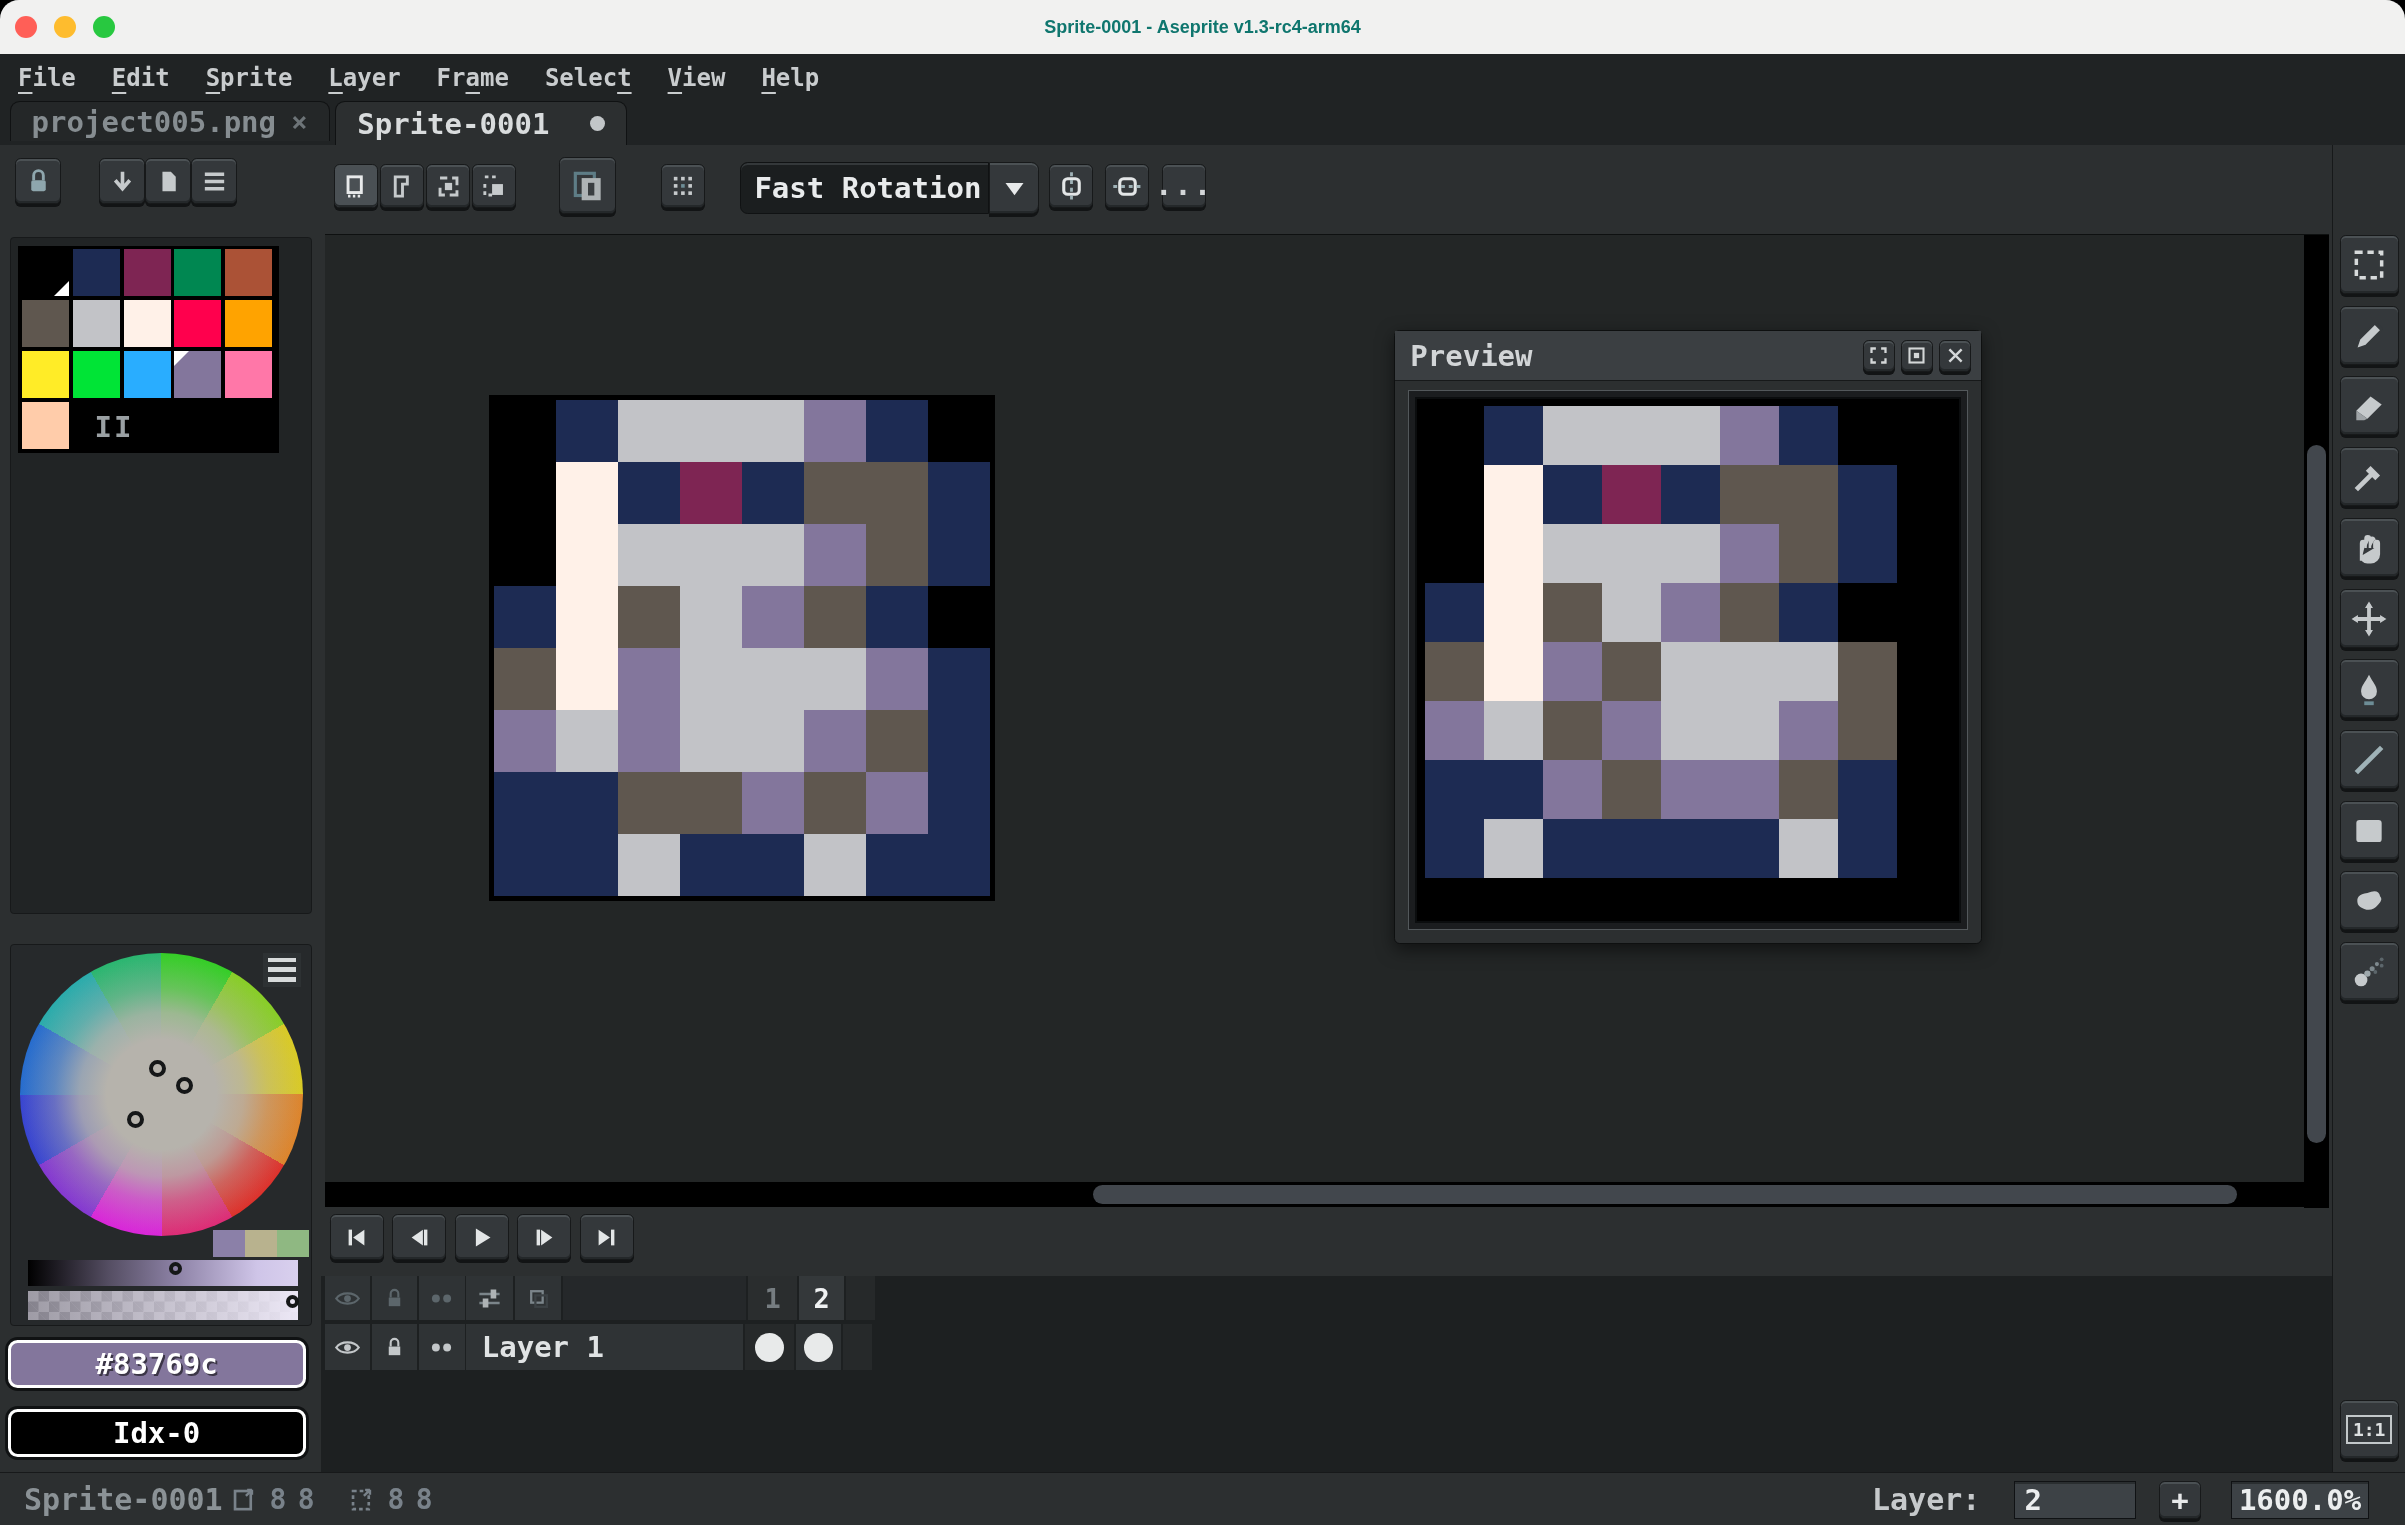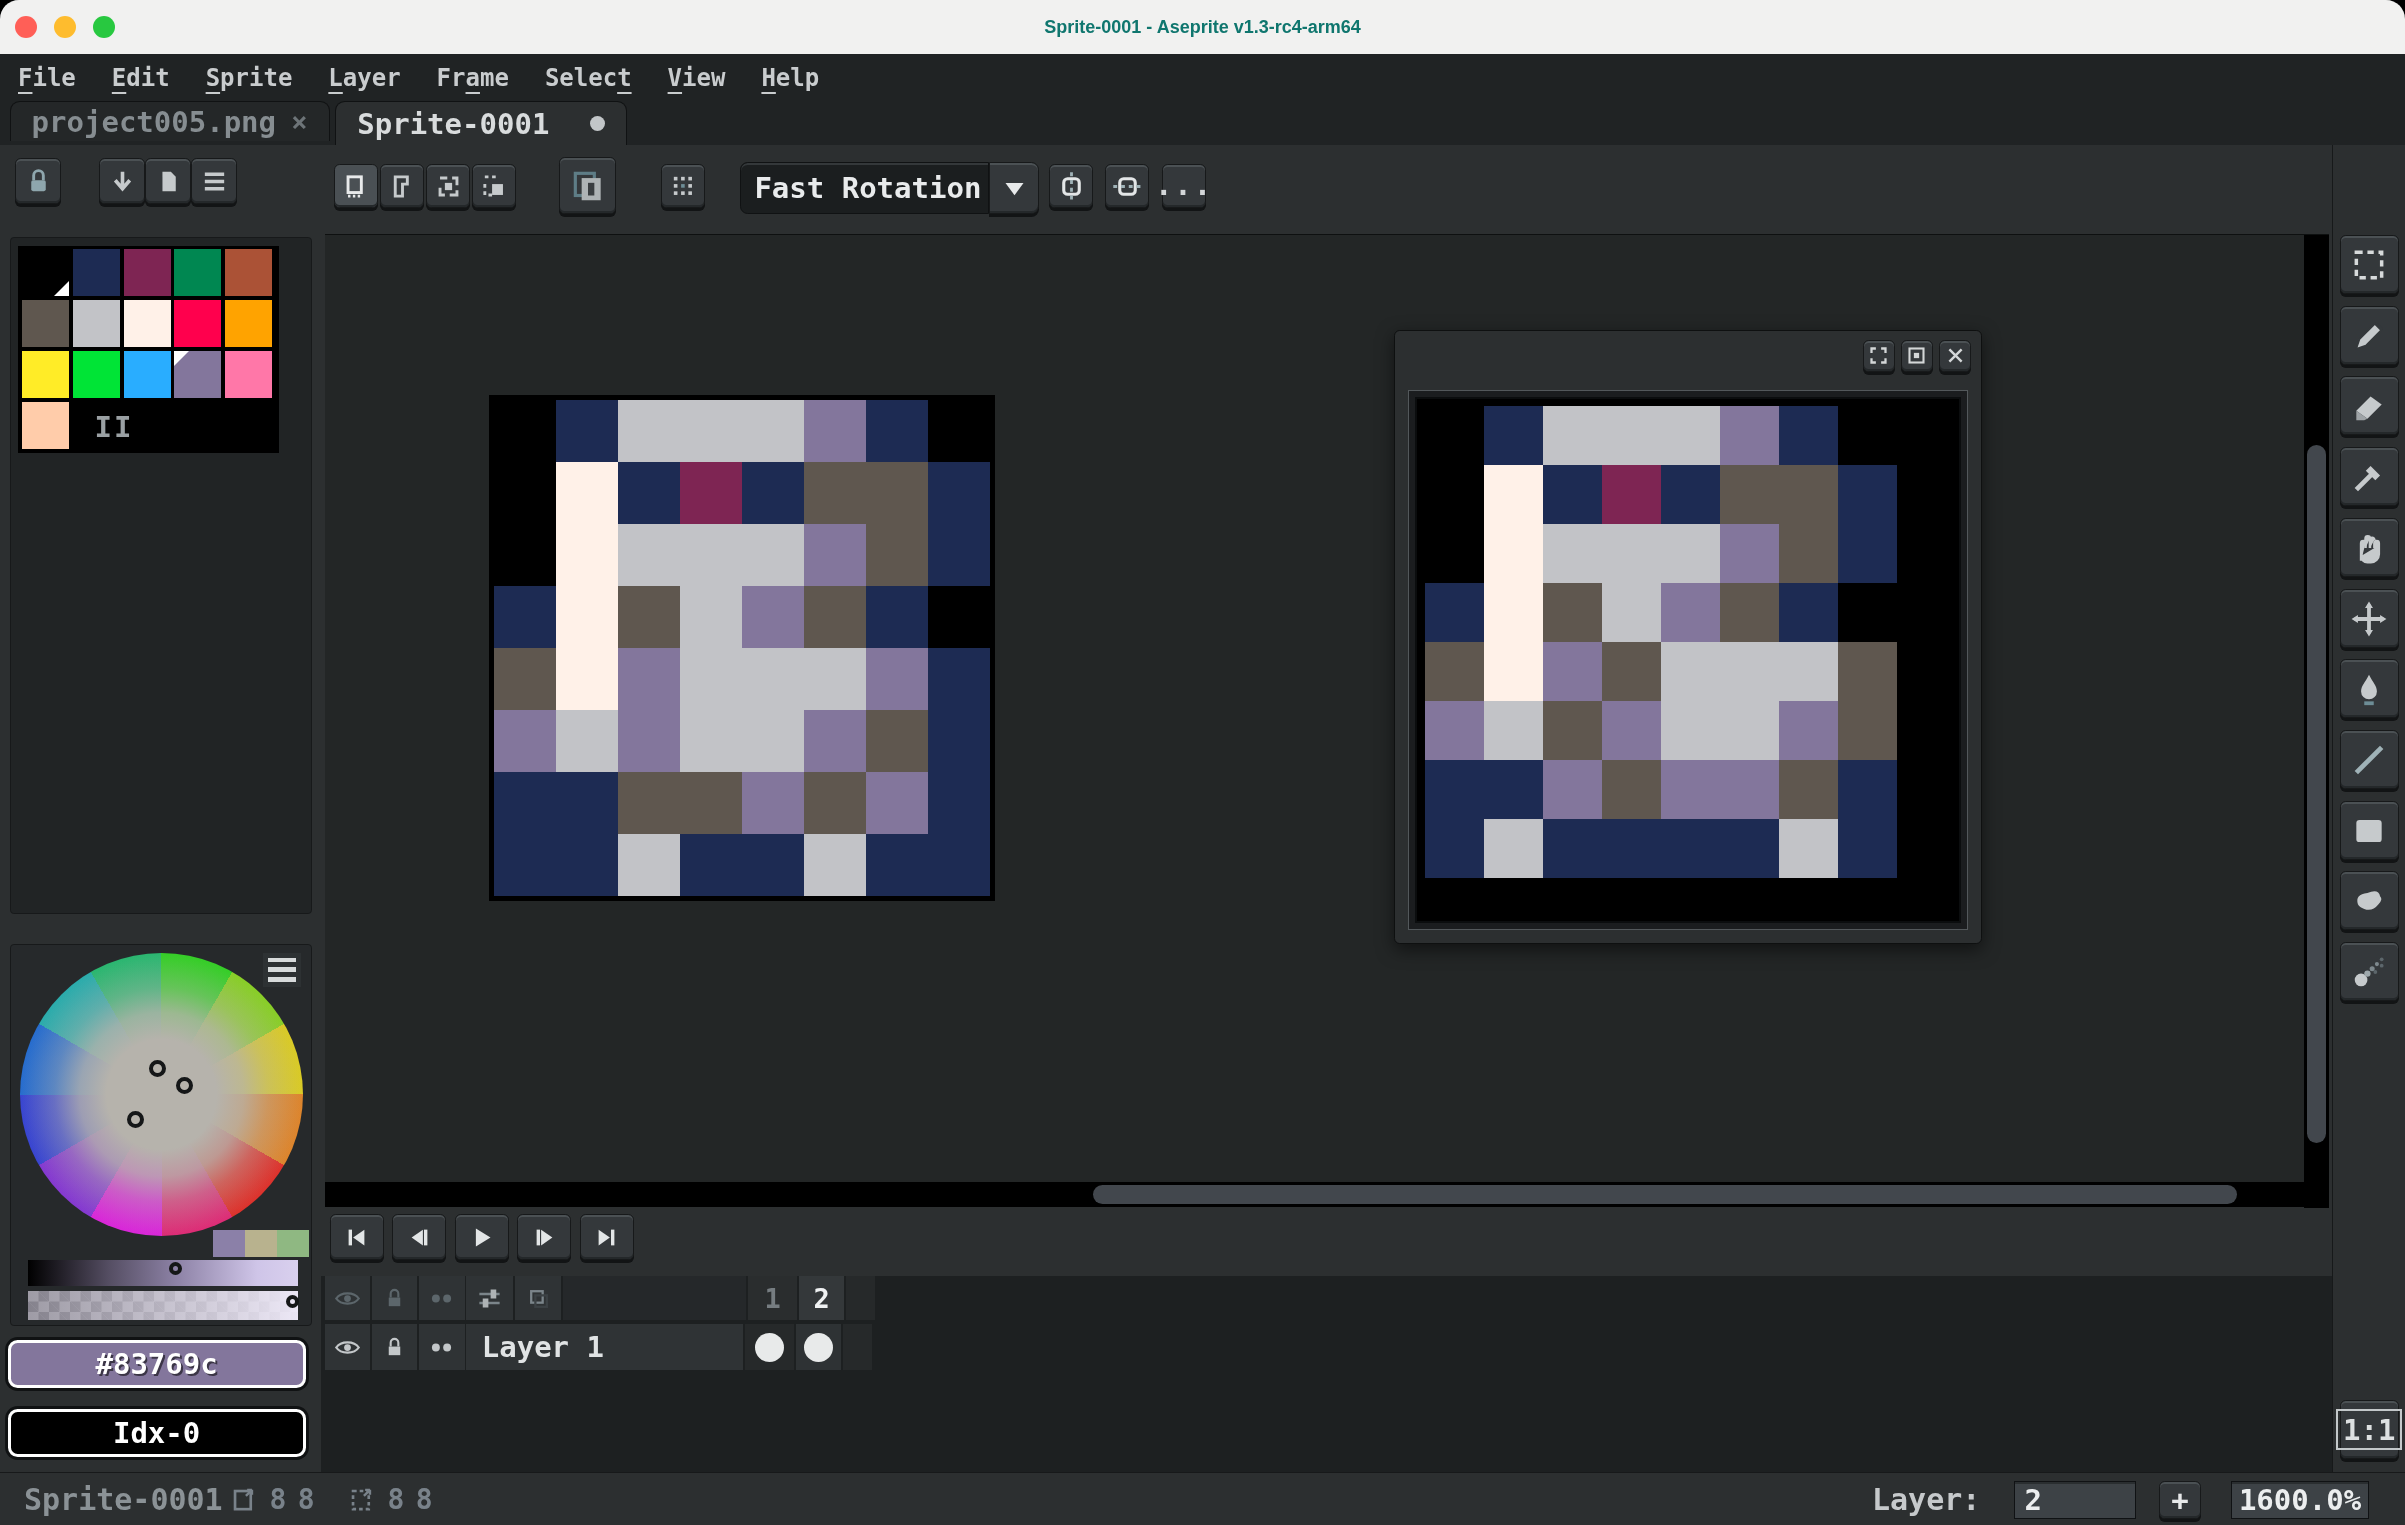--- a/index.html
+++ b/index.html
@@ -93,21 +93,21 @@
   .preview-titlebar { position:absolute; left:0; top:0; width:100%; height:50px; background:#3b3f42; border-bottom:1.9px solid #17191a; display:flex; align-items:center; padding-left:15.3px; }
   .preview-title { color:#d2d5d7; font-size:29px; }
   .pv-btn { position:absolute; top:8.6px; width:32.5px; height:32.5px; }
   .pv-outer { position:absolute; left:13.4px; top:59px; right:13.4px; bottom:13.4px; border:1.9px solid #53585b; background:#1b1d1f; }
   .pv-inner { position:absolute; left:5.7px; top:5.7px; right:5.7px; bottom:5.7px; border:2.9px solid #0b0d0e; background:#000; }
 
   
   .toolcol { position:absolute; left:2332px; top:145px; width:73px; height:1327px; background:#2c2f30; border-left:1.9px solid #17191a; }
   .toolcol .btn { position:absolute; left:6.7px; width:59px; height:59px; }
   .ratio-btn { position:absolute; left:6.7px; top:1255px; width:59px; height:59px; }
-  .ratio-inner { border:2.9px solid #c3c8ca; padding:1.9px 4.8px; font-size:29px; color:#dde0e1; }
+  .ratio-inner { border:2.9px solid #c3c8ca; padding:1.9px 4.8px; font-size:18px; color:#dde0e1; }
 
   
   .playback { position:absolute; left:8.6px; top:1069px; display:flex; gap:8.6px; }
   .playback .btn { width:54px; height:46px; }
   .timeline { position:absolute; left:0; top:1131px; width:2011px; height:196px; background:#1d2021; }
   .tl-row { position:absolute; left:3.8px; display:flex; gap:1.9px; }
   .tl-cell { background:#2f3335; display:flex; align-items:center; justify-content:center; }
   .tl-row.hdr { top:0; } .tl-row.layer { top:48px; }
   .tl-row.hdr .tl-cell { height:44px; }
   .tl-row.layer .tl-cell { height:46px; }
@@ -385,20 +385,23 @@
       </div>
       <div class="hscroll">
           <div class="thumb"></div>
         </div>
       <div class="vscroll">
           <div class="thumb"></div>
         </div>
     </div>
 
     <div class="preview">
+      <div class="preview-titlebar">
+        <span class="preview-title">Preview</span>
+      </div>
       <div class="pv-btn btn" style="right:86px;">
         <svg width="21" height="21" viewBox="0 0 24 24">
             <path d="M4 9 V4 h5 M15 4 h5 v5 M20 15 v5 h-5 M9 20 H4 v-5" fill="none" stroke="#d4d7d8" stroke-width="2.6"></path>
           </svg>
       </div>
       <div class="pv-btn btn" style="right:48px;">
         <svg width="21" height="21" viewBox="0 0 24 24">
             <rect x="4" y="4" width="16" height="16" fill="none" stroke="#d4d7d8" stroke-width="2.4"></rect>
             <rect x="9" y="9" width="6" height="6" fill="#d4d7d8"></rect>
           </svg>

